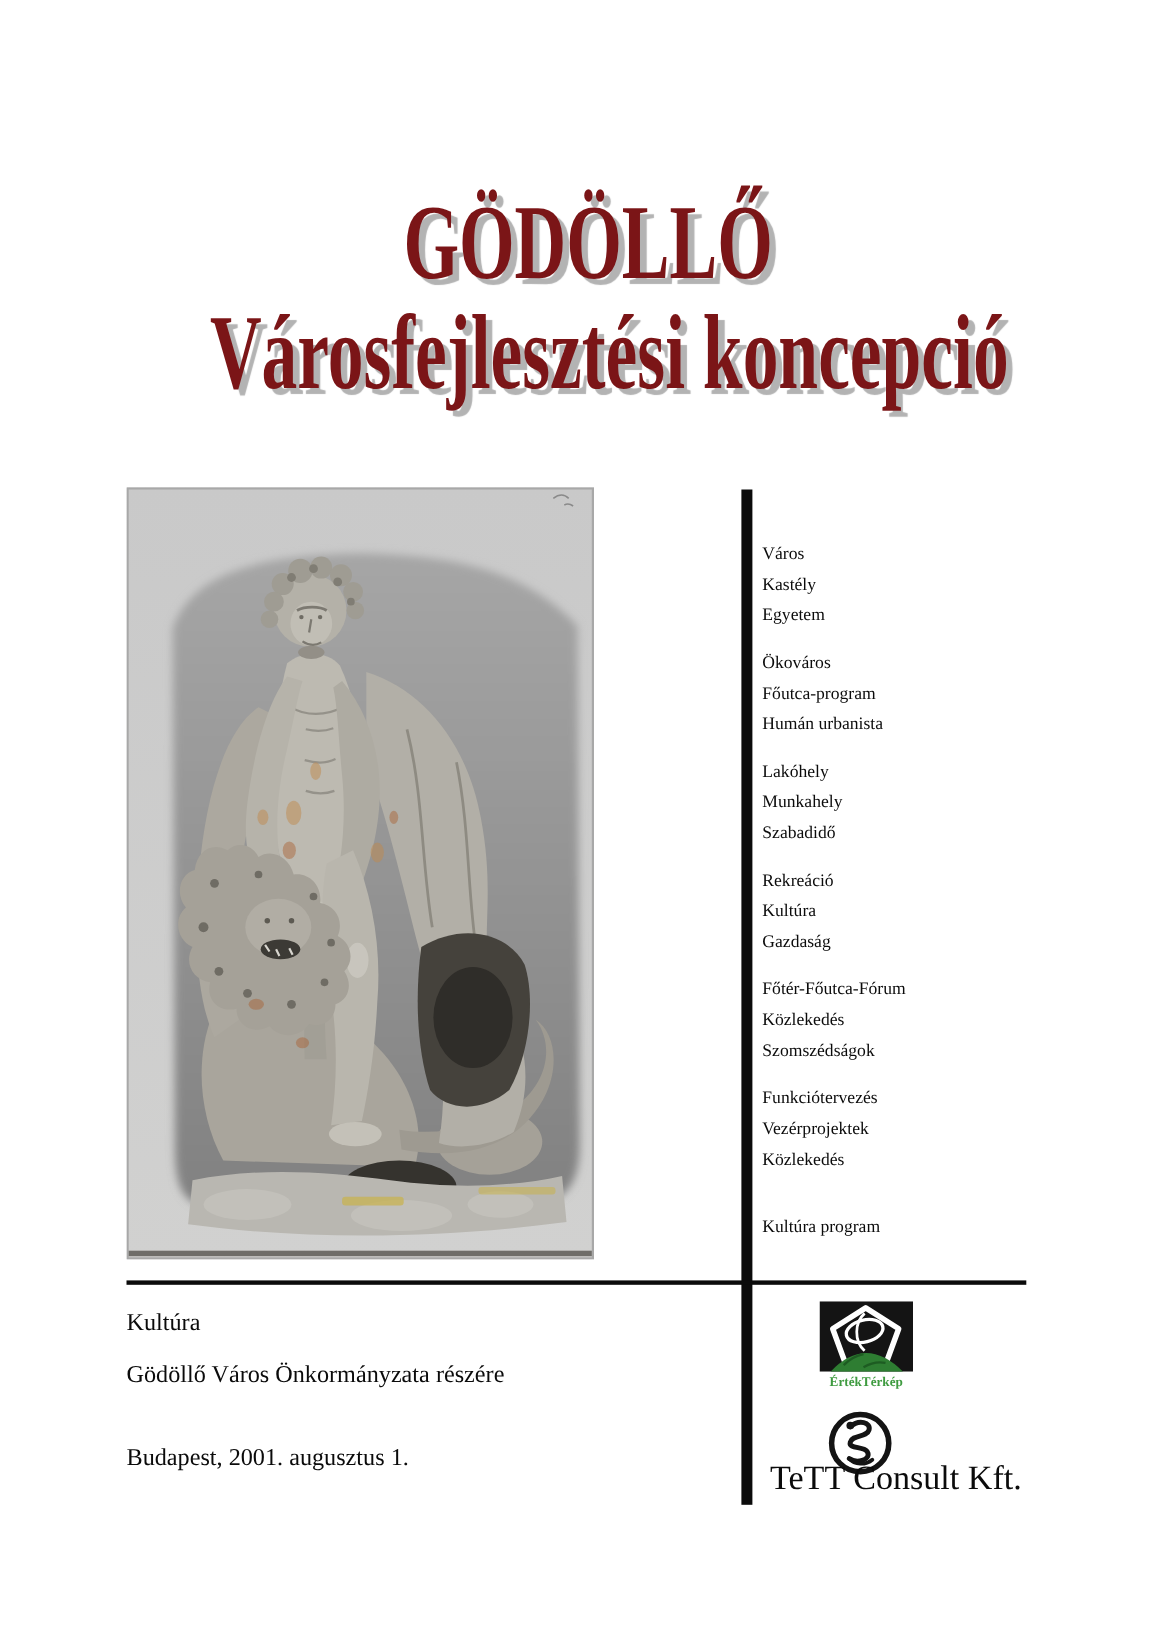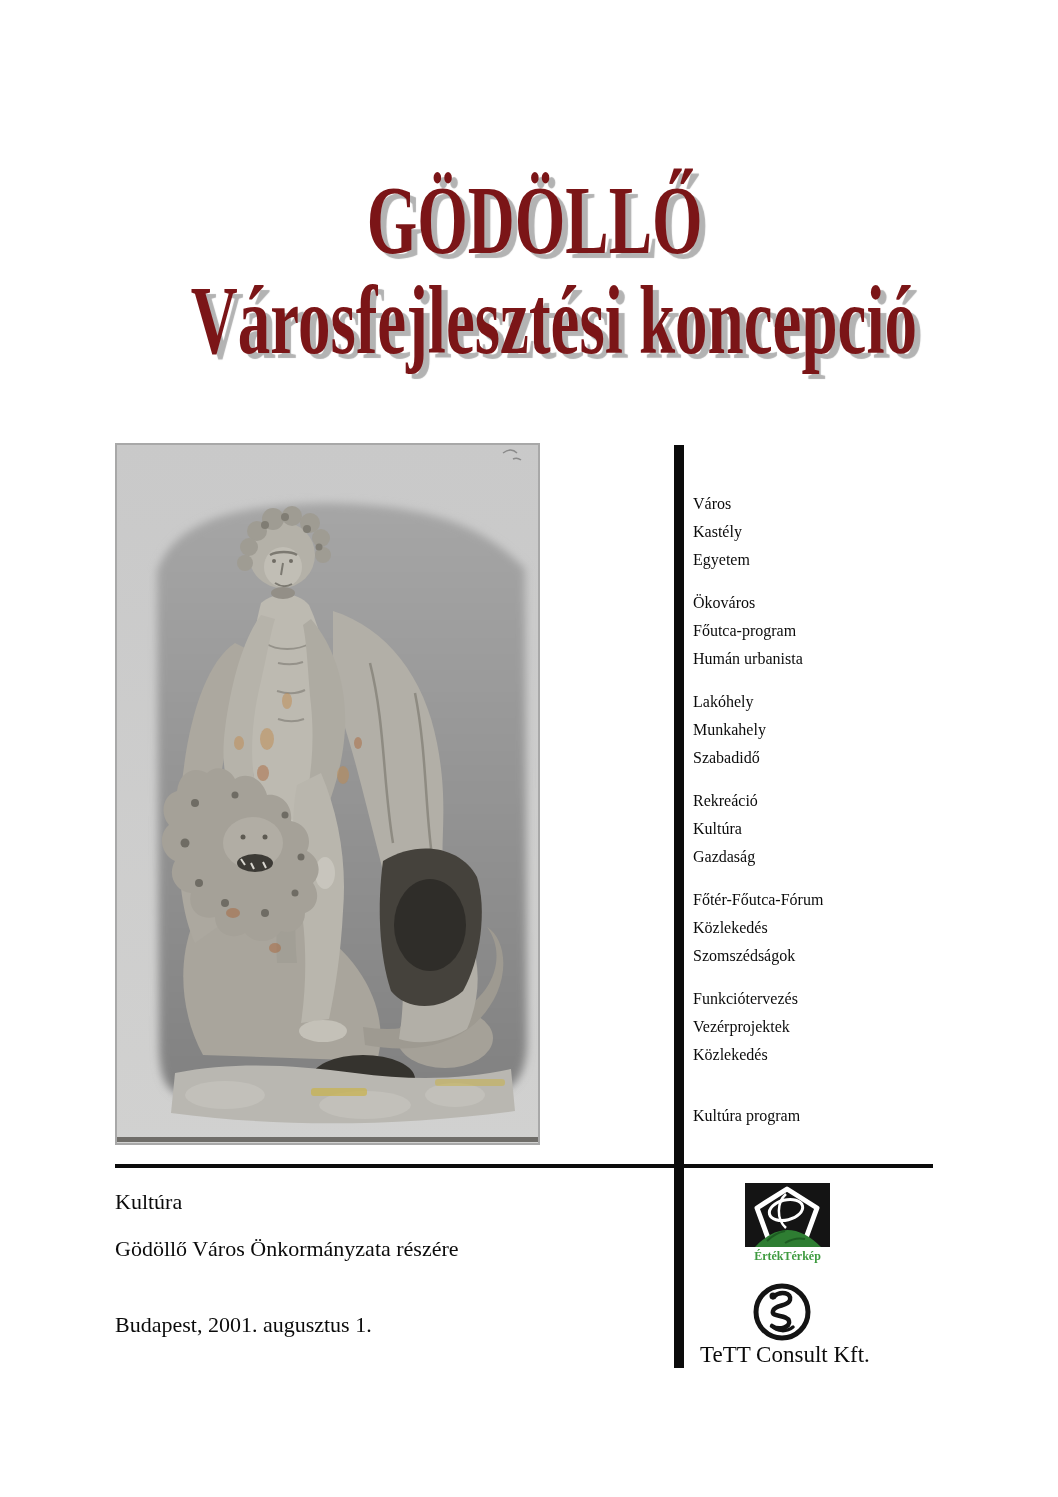--- a/index.html
+++ b/index.html
@@ -35,22 +35,22 @@
 
   
   .etk{position:absolute;left:745px;top:1183px;width:85px;text-align:center;}
   .etk svg{display:block;}
   .etk-label{margin-top:2px;font-size:12px;font-weight:bold;letter-spacing:0px;
              color:var(--label_green,#3f9b40);white-space:nowrap;}
 
   
   .tett{position:absolute;left:700px;top:1282px;width:220px;height:90px;}
   .tett svg{position:absolute;left:52px;top:0;}
-  .tett-label{position:absolute;top:60px;left:0;width:100%;text-align:left;
-              font-size:23px;white-space:nowrap;}
+  .tett-label{position:absolute;top:44px;left:0;width:100%;text-align:left;
+              font-size:31px;white-space:nowrap;}
 </style>
 </head>
 <body>
 
 <div class="page">
 
   <header class="title-block">
     <div class="title-line">
       <span class="title-text">GÖDÖLLŐ</span>
     </div>

